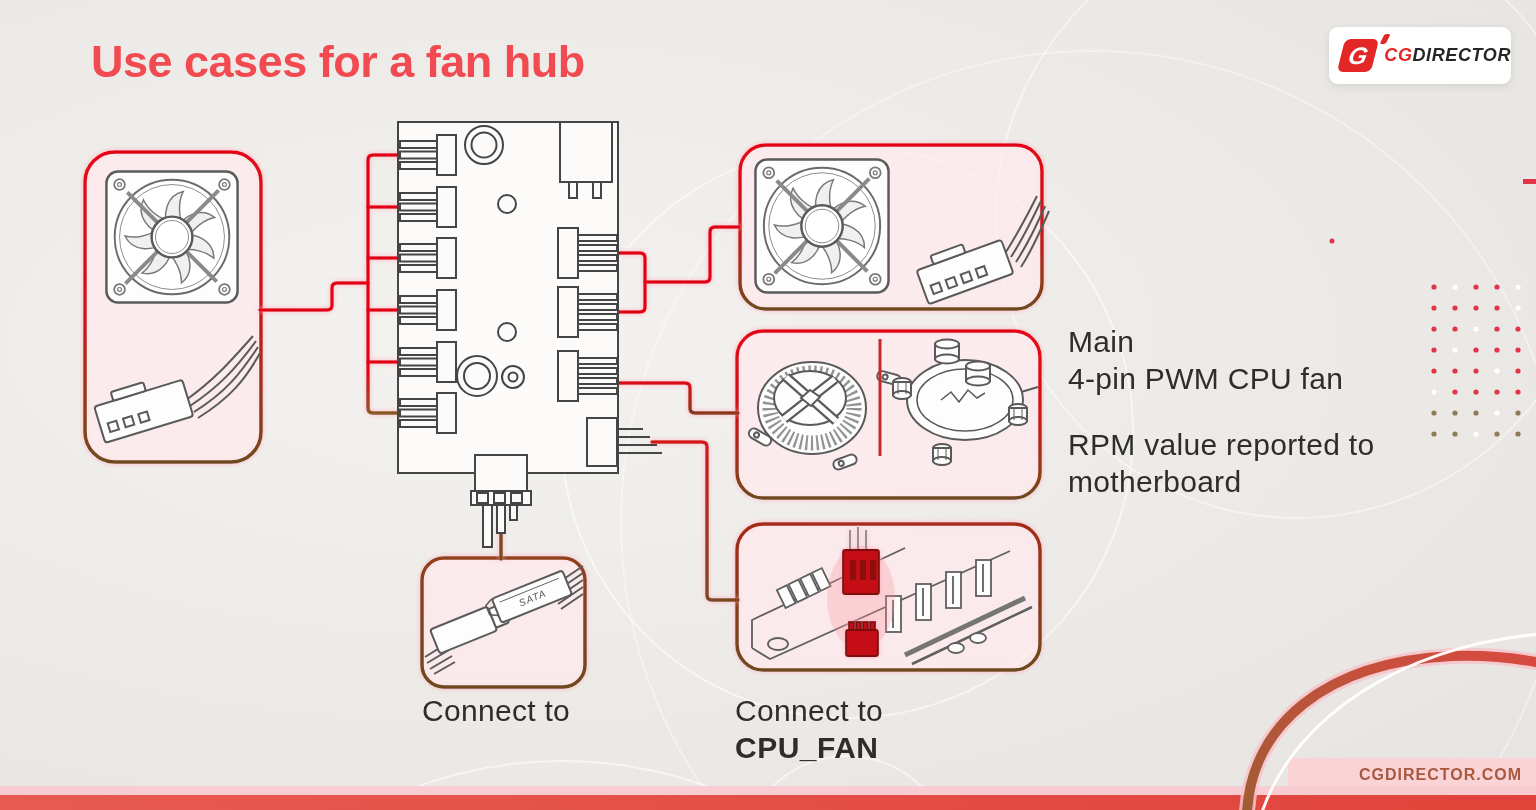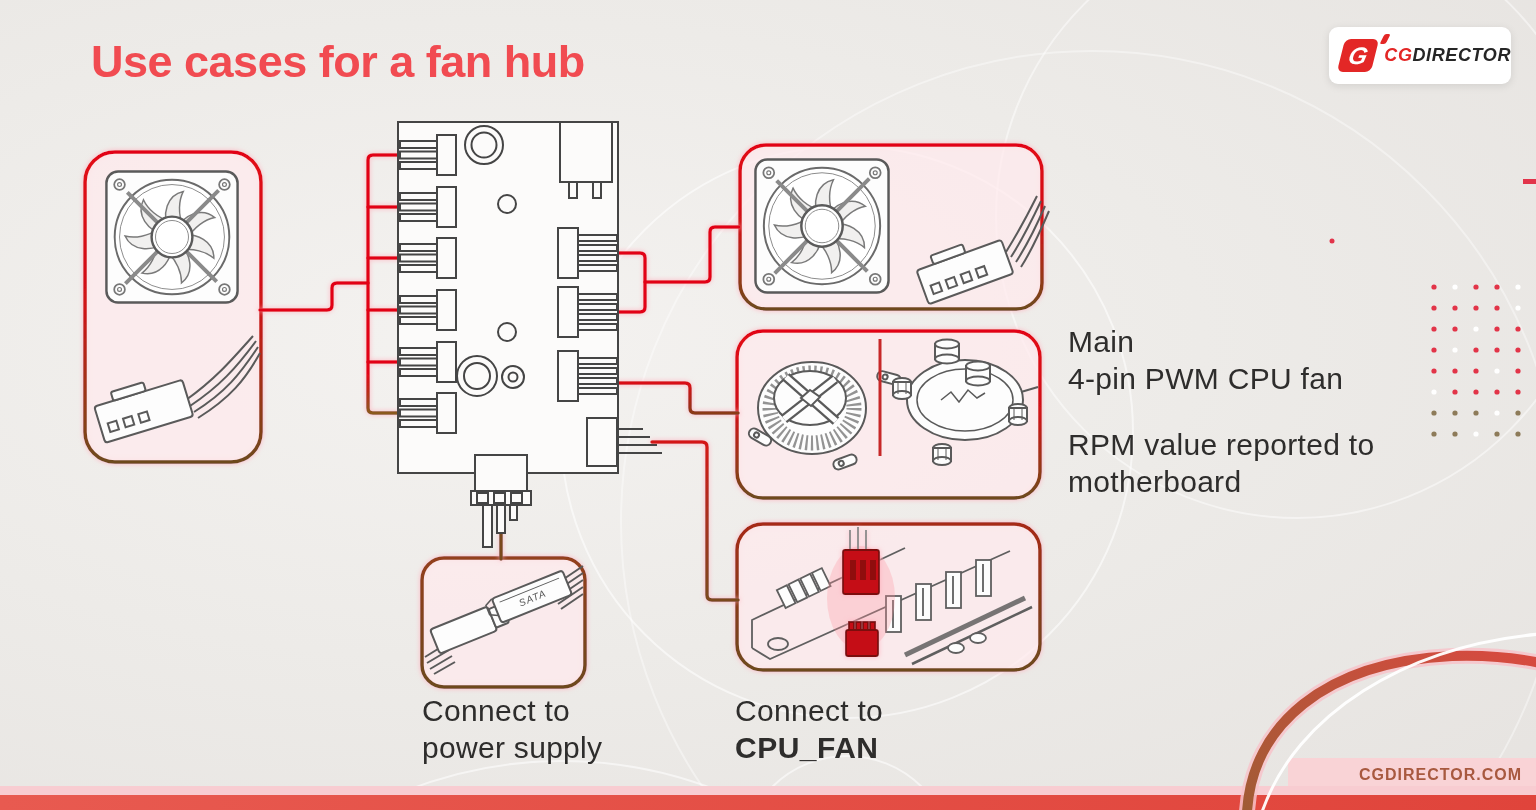--- a/index.html
+++ b/index.html
@@ -419,21 +419,20 @@
   <div class="lbl" style="left:1068px;top:323px;">
     <div>Main</div>
     <div>4-pin PWM CPU fan</div>
   </div>
   <div class="lbl" style="left:1068px;top:426px;">
     <div>RPM value reported to</div>
     <div>motherboard</div>
   </div>
   <div class="lbl" style="left:422px;top:692px;">
     <div>Connect to</div>
-    <div>power supply</div>
   </div>
   <div class="lbl" style="left:735px;top:692px;">
     <div>Connect to</div>
     <div class="b">CPU_FAN</div>
   </div>
 
   <div class="footer-site">CGDIRECTOR.COM</div>
 </div>
 
 </body></html>

